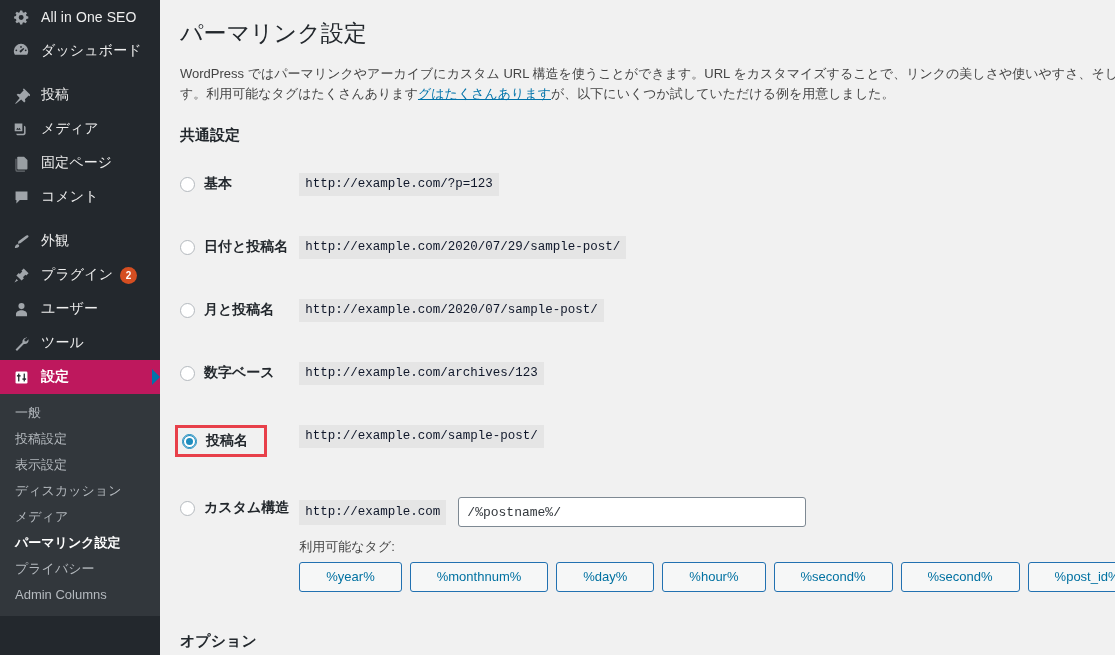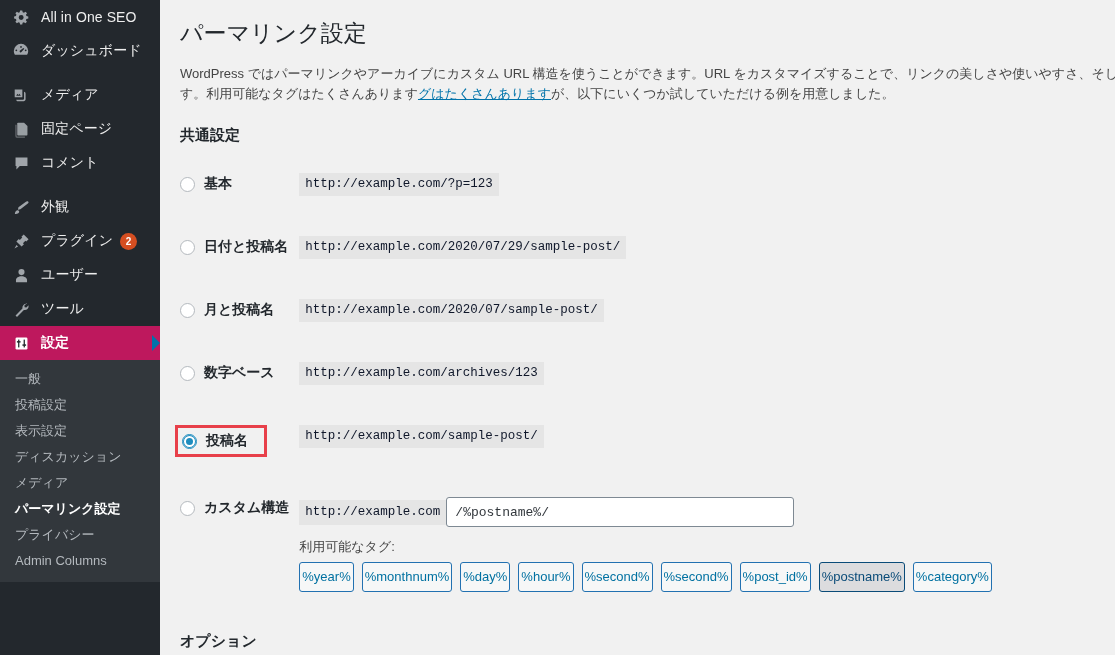--- a/index.html
+++ b/index.html
@@ -206,21 +206,21 @@
     font-size: 12.5px;
     padding: 3px 6px;
     display: inline-block;
     line-height: 17px;
     white-space: nowrap;
   }
   code.urlcode.prefix { padding: 4px 6px; vertical-align: middle; }
 
   .custom-row { display: flex; align-items: center; }
   input.struct-input {
-    margin-left: 0;
+    margin-left: 12px;
     width: 348px;
     height: 30px;
     border: 1px solid #7e8993;
     border-radius: 3px;
     background: #fff;
     font-family: "Liberation Mono", "DejaVu Sans Mono", monospace;
     font-size: 13px;
     color: #32373c;
     padding: 0 8px;
     outline: none;
@@ -237,21 +237,21 @@
     flex-wrap: nowrap;
     width: 1000px;
   }
   button.tagbtn {
     font-family: "Liberation Sans", sans-serif;
     font-size: 13px;
     color: #0071a1;
     background: #f6f7f7;
     border: 1px solid #2271b1;
     border-radius: 3px;
-    padding: 0 2px;
+    padding: 0 26px;
     height: 30px;
     line-height: 28px;
     white-space: nowrap;
     cursor: pointer;
   }
   button.tagbtn.active {
     background: #dcdcde;
     color: #0a4b78;
     border-color: #0a4b78;
   }
@@ -281,20 +281,28 @@
         </div>
         <div class="menu-item">
           <span class="mi-icon">
             <svg width="18" height="18" viewBox="0 0 20 20" fill="currentColor">
               <path d="M10 2a8 8 0 00-8 8 8 8 0 001.2 4.2h13.6A8 8 0 0018 10a8 8 0 00-8-8zm0 2.5a1 1 0 110 2 1 1 0 010-2zM4.8 8.2a1 1 0 110 2 1 1 0 010-2zm10.4 0a1 1 0 110 2 1 1 0 010-2zM12.6 6.6l1.1 1-3.2 3.6a1.2 1.2 0 01-1.9-1.4l4-3.2z"></path>
             </svg>
           </span>
           <span class="mi-label">ダッシュボード</span>
         </div>
         <div class="menu-sep"></div>
+        <div class="menu-item">
+          <span class="mi-icon">
+            <svg width="17" height="17" viewBox="0 0 20 20" fill="currentColor">
+              <path d="M12.9 1.6l-1.3 1.3 1 1-4.4 4.5-2.5-.6-1.4 1.4 3.6 3.6L3 18.7l-.4 1.2 1.2-.4 5.8-4.9 3.6 3.6 1.4-1.4-.6-2.5 4.5-4.4 1 1 1.3-1.3-7.9-7.9z"></path>
+            </svg>
+          </span>
+          <span class="mi-label">投稿</span>
+        </div>
         <div class="menu-item">
           <span class="mi-icon">
             <svg width="17" height="17" viewBox="0 0 20 20" fill="currentColor">
               <path d="M2 3h9v9H2V3zm1.8 7.2h5.4L7.5 7.8 6.3 9.3 5.1 8l-1.3 2.2zM13 5.5c1 .2 1.8 1 1.8 2.1v6.9c0 1.2-1 2.2-2.2 2.2H5.8c-1.1 0-2-.8-2.1-1.8H12c.6 0 1-.5 1-1V5.5z"></path>
               <circle cx="8.4" cy="5.6" r="1"></circle>
             </svg>
           </span>
           <span class="mi-label">メディア</span>
         </div>
         <div class="menu-item">

